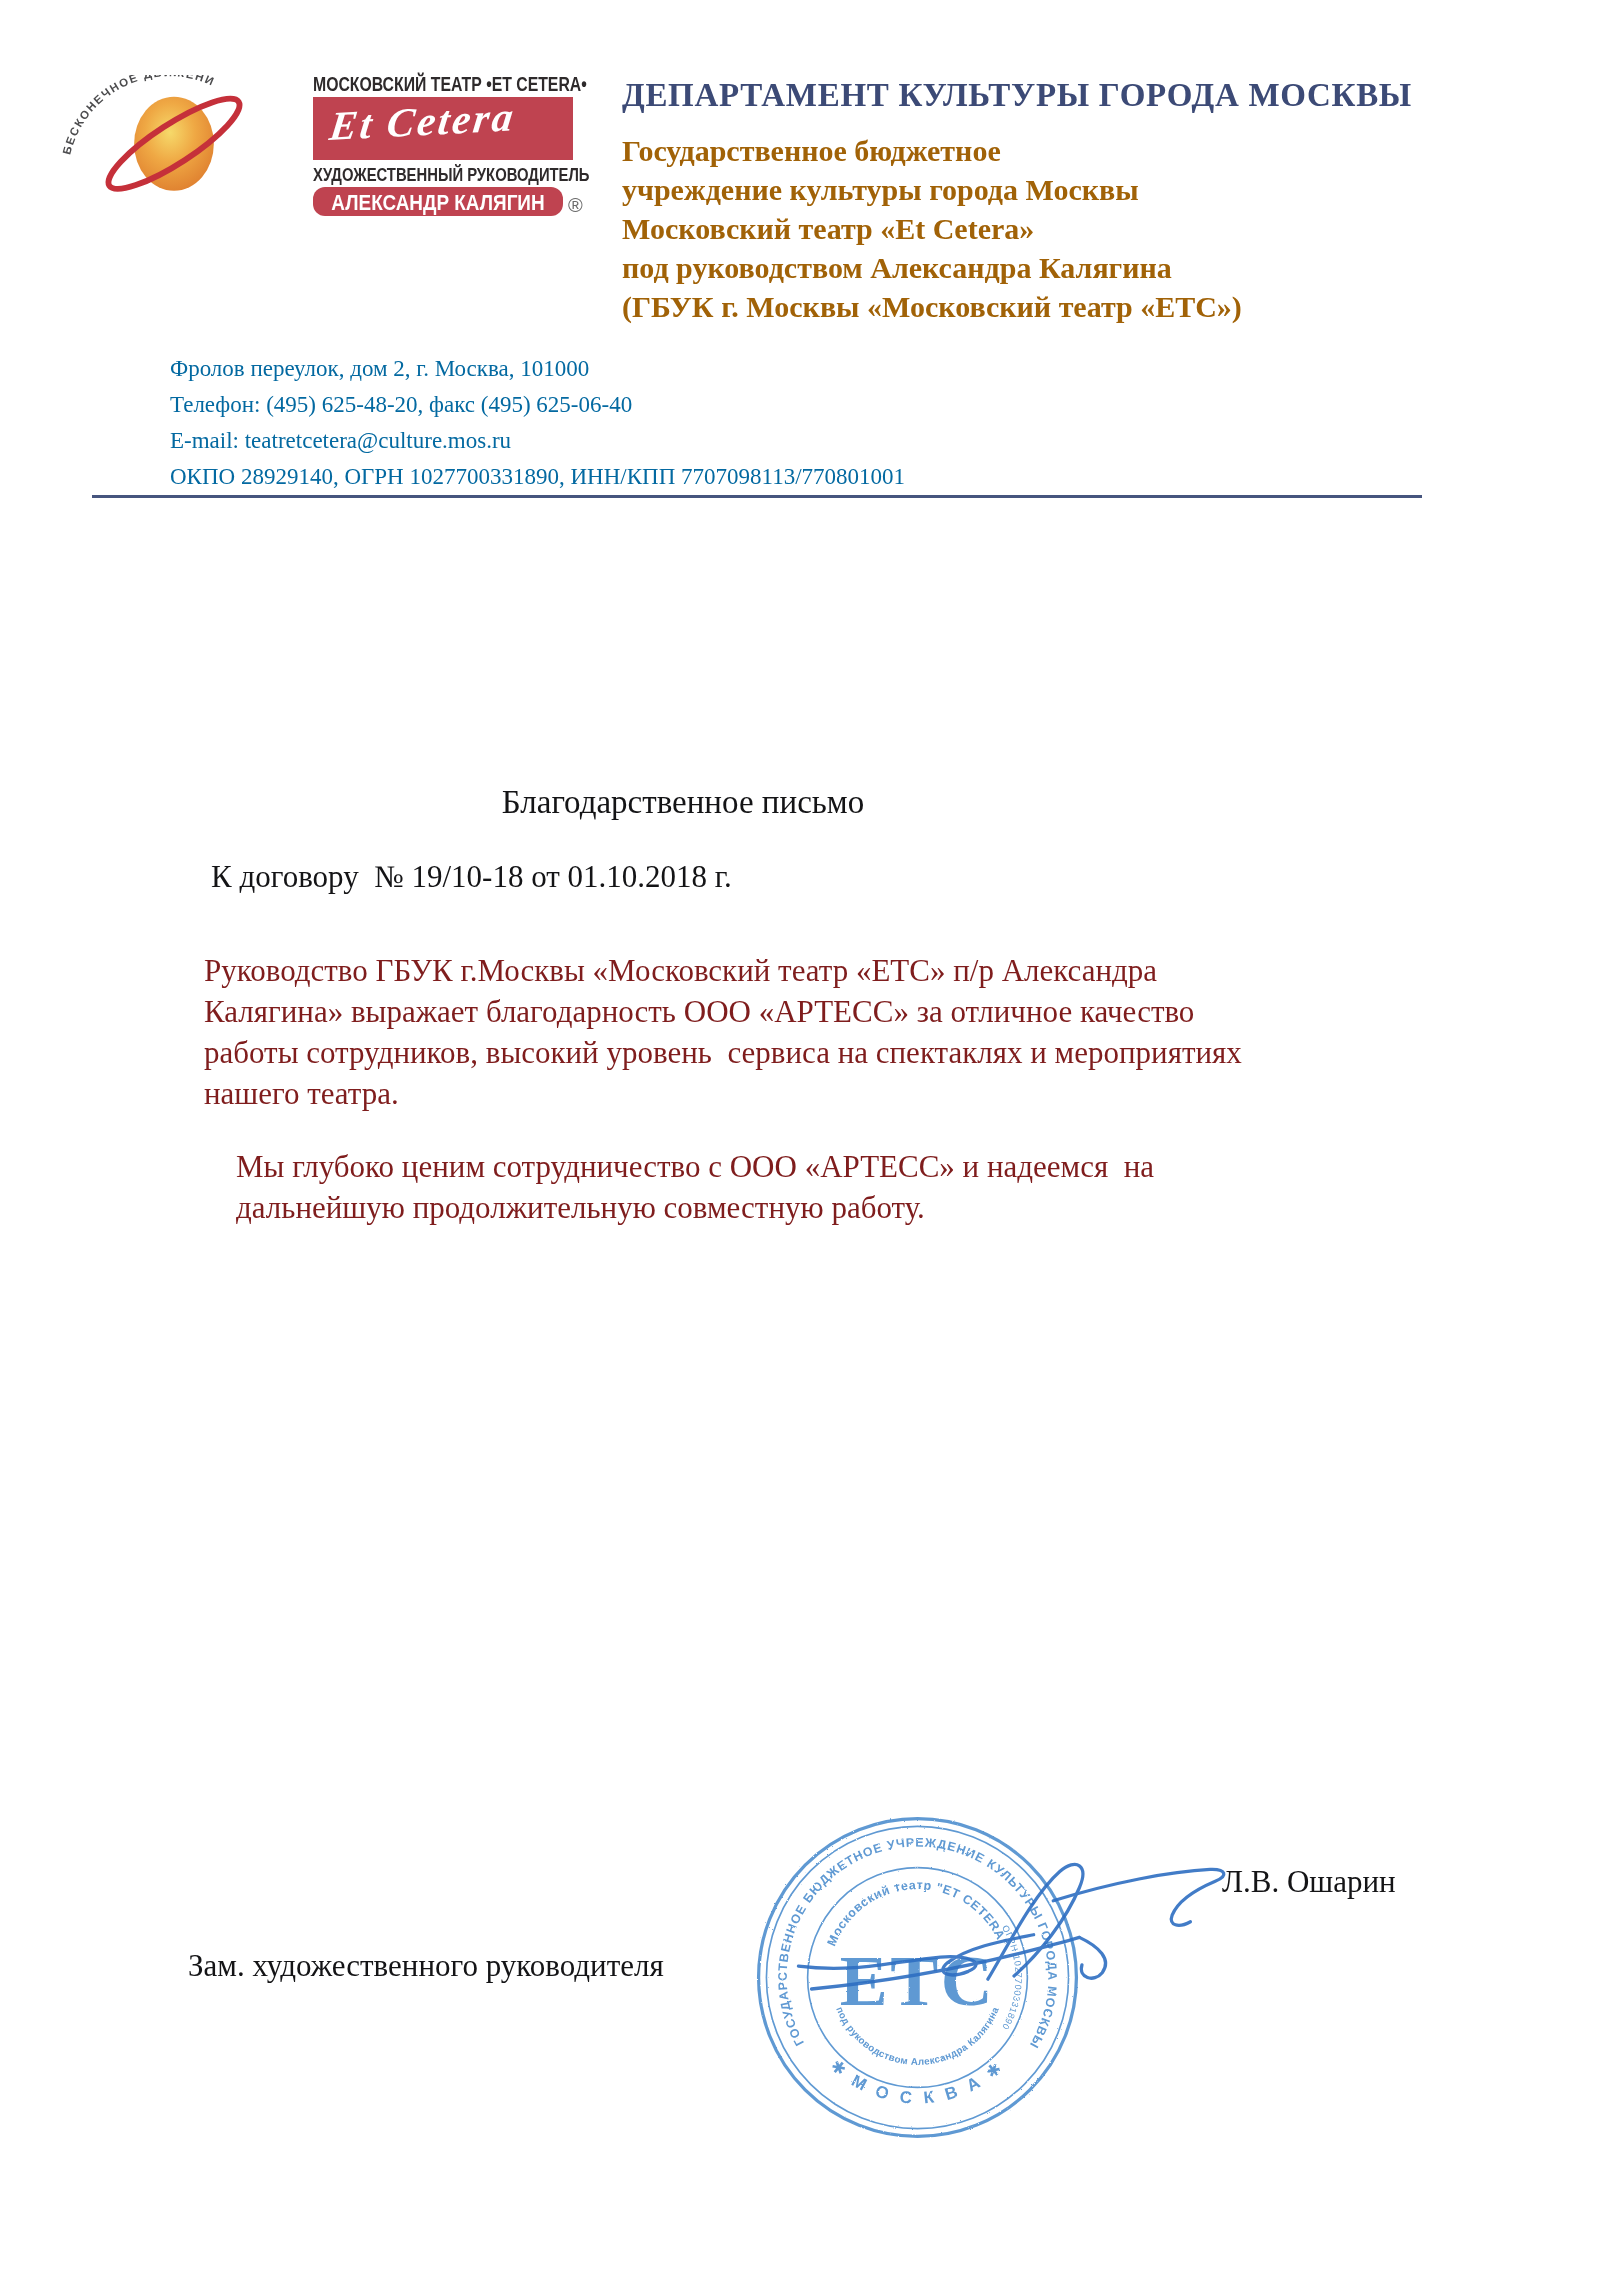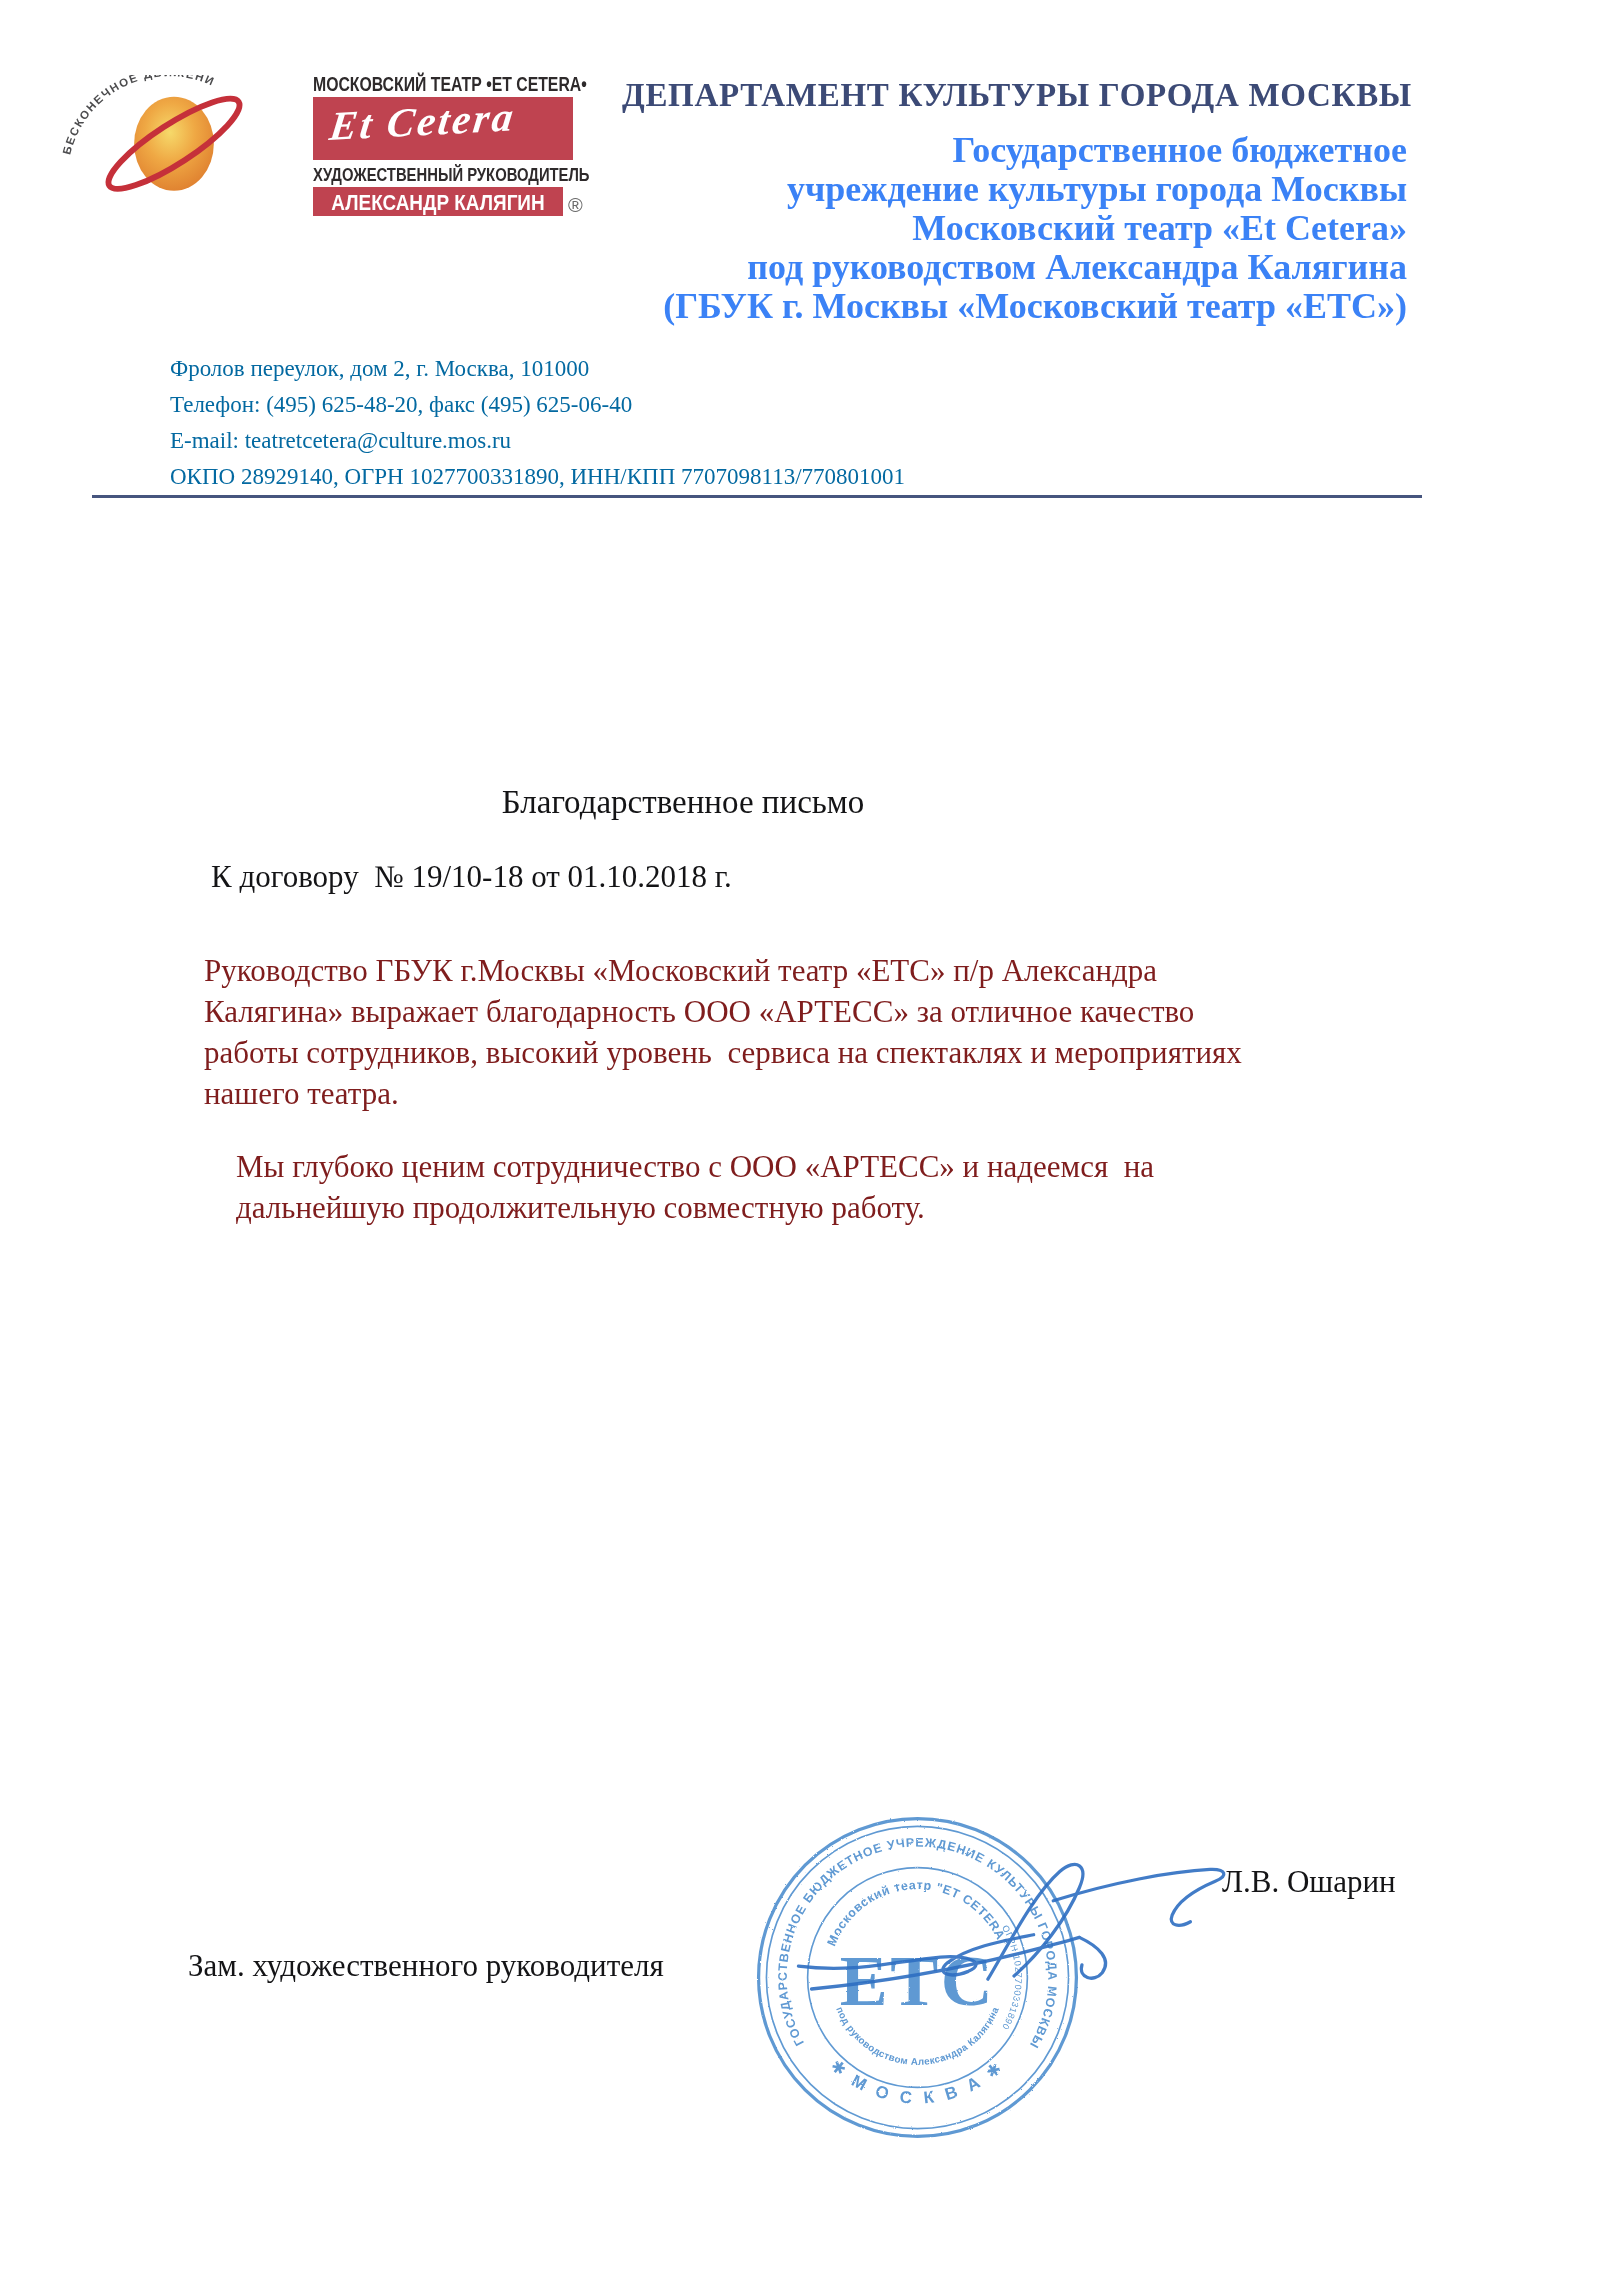--- a/index.html
+++ b/index.html
@@ -35,42 +35,42 @@
   }
   .brand-role-line{
     left:313px;top:164px;width:340px;
     font-family:"Liberation Sans","DejaVu Sans",sans-serif;
     font-weight:bold;font-size:19px;color:#2e2a2b;
     transform:scaleX(0.78);transform-origin:left top;
     white-space:pre;
   }
   .brand-director-block{
     left:313px;top:187px;width:250px;height:29.4px;
-    background:#bf4350;text-align:center;
+    background:#bf4350;text-align:center;border-radius:12px;
   }
   .brand-director{
     display:inline-block;margin-top:2.6px;
     font-family:"Liberation Sans","DejaVu Sans",sans-serif;
     font-weight:bold;font-size:22px;color:#ffffff;
     transform:scaleX(0.86);transform-origin:center top;
     white-space:pre;
   }
   .brand-reg{
     left:568px;top:194px;font-size:20px;color:#6a6a6a;
     font-family:"Liberation Sans","DejaVu Sans",sans-serif;
   }
 
   
   .dept-line{
     left:622px;top:77px;width:785px;text-align:center;
     font-size:33px;letter-spacing:0.7px;color:#3c4a76;white-space:pre;font-weight:bold;
   }
   .org-block{
-    left:622px;top:131px;width:785px;text-align:right;
-    font-size:36px;font-weight:bold;color:#3b82f6;line-height:39px;
+    left:622px;top:131px;width:785px;text-align:left;
+    font-size:30px;font-weight:bold;color:#a16207;line-height:39px;
   }
   
   .contacts{
     left:170px;top:351px;width:1243px;
     font-size:23px;color:#0369a1;line-height:36px;
   }
   .rule{
     left:92px;top:495px;width:1330px;height:3.3px;background:#46557e;
   }
 

